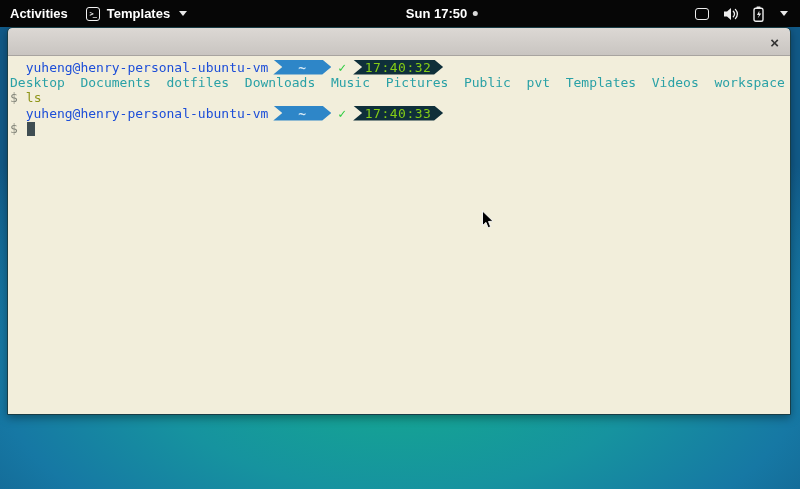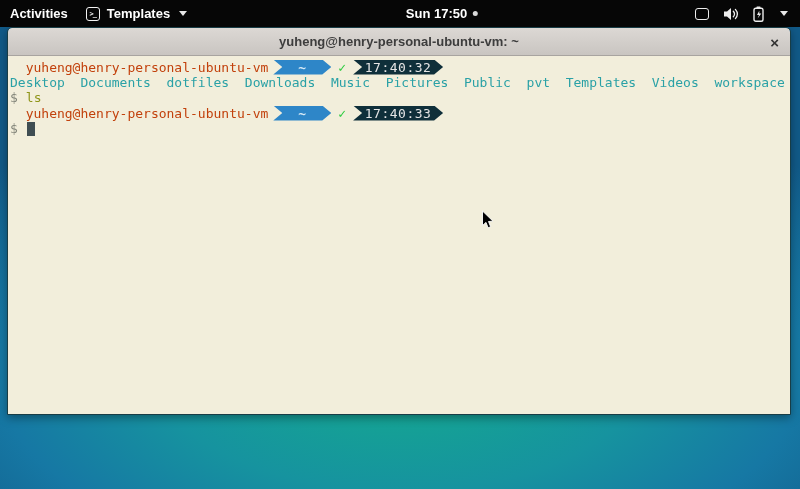--- a/index.html
+++ b/index.html
@@ -58,31 +58,31 @@
     position:absolute; right:11px; top:50%; transform:translateY(-50%);
     color:#343434; font-size:15px; font-weight:700; line-height:1; cursor:default;
   }
   .term-body {
     flex:1; background:#f2eedb; padding:3px 0 0 2px;
     font-family:"DejaVu Sans Mono", monospace; font-size:13px; line-height:15px;
     color:#55564c; overflow:hidden;
   }
   .term-line { white-space:pre; height:15px; }
   .prompt-line { display:flex; align-items:center; height:16px; }
-  .host-text { white-space:pre; color:#c2410c; }
+  .host-text { white-space:pre; color:#1d4ed8; }
   .seg-path {
     width:58px; height:15px; margin-left:5px; flex:0 0 58px;
     background:#2e86c8; color:#d9ebf7; text-align:center; line-height:15px;
     clip-path:polygon(0 0, 49px 0, 58px 50%, 49px 100%, 0 100%, 9px 50%);
     font-weight:700;
   }
   .seg-check { color:#2ecc40; margin:0 7px; font-weight:700; }
   .seg-time {
     width:90px; height:15px; flex:0 0 90px;
-    background:#0f2f3a; color:#e5e5e5; text-align:center; line-height:15px;
+    background:#0f2f3a; color:#84cc16; text-align:center; line-height:15px;
     clip-path:polygon(0 0, 81px 0, 90px 50%, 81px 100%, 0 100%, 9px 50%);
     letter-spacing:0.5px;
   }
   .dollar { color:#83857a; }
   .cmd { color:#8f9519; margin-left:8px; }
   .dirs { color:#2aa1a6; }
   .cursor-block {
     display:inline-block; width:8px; height:14px; background:#3f4d52;
     vertical-align:text-bottom; margin-left:9px;
   }
@@ -118,21 +118,20 @@
       <rect x="3.5" y="0.5" width="4" height="2" rx="0.5" fill="#ececec"></rect>
       <rect x="1" y="2.3" width="9" height="13" rx="1.8" fill="none" stroke="#ececec" stroke-width="1.4"></rect>
       <path d="M6.3 4.8 4 9h2l-1.4 3.4 3.7-4.8h-2z" fill="#ececec"></path>
     </svg>
     <span class="chevron-down"></span>
   </div>
 </div>
 
 <div class="terminal-window">
   <div class="titlebar">
-    <span>yuheng@henry-personal-ubuntu-vm: ~</span>
     <span class="close-btn">×</span>
   </div>
 
   <div class="term-body">
 
     <div class="prompt-line">
       <span class="host-text">  yuheng@henry-personal-ubuntu-vm</span>
       <span class="seg-path">~</span>
       <span class="seg-check">✓</span>
       <span class="seg-time">17:40:32</span>

